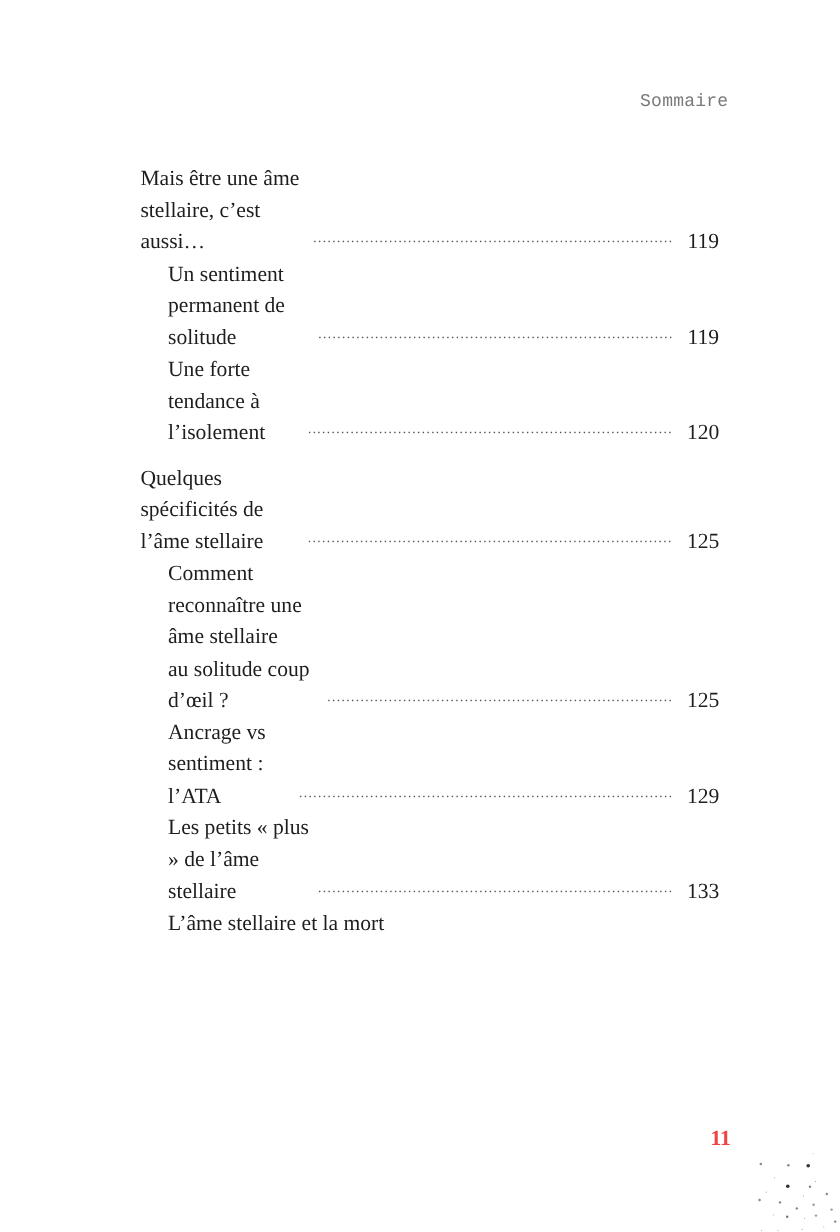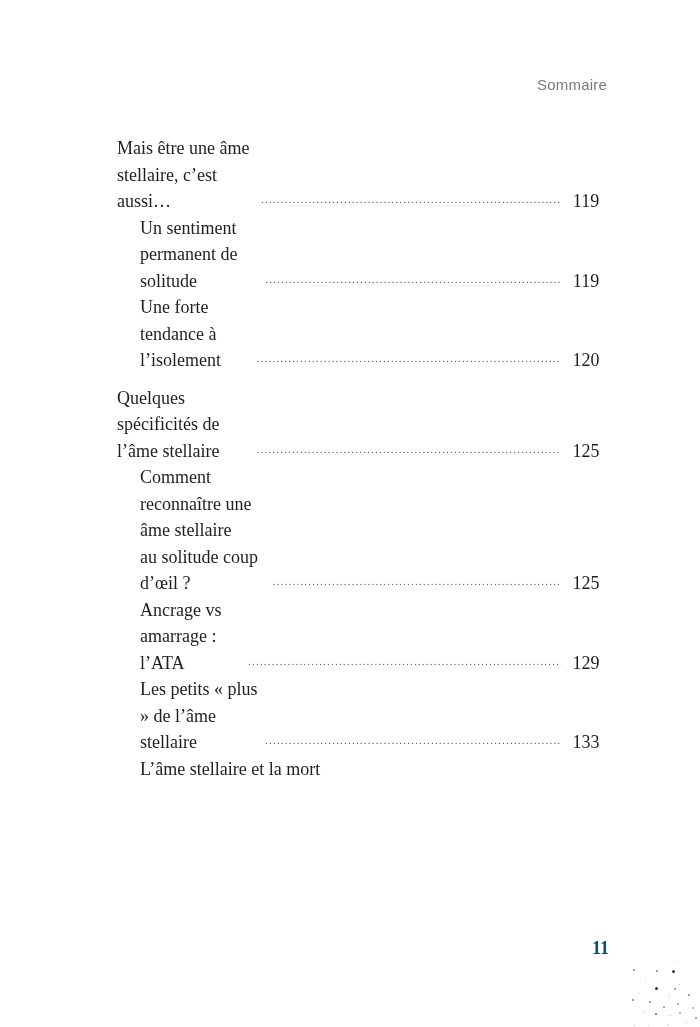--- a/index.html
+++ b/index.html
@@ -4,21 +4,21 @@
   <style>
     html, body { margin: 0; padding: 0; }
     body {
       width: 700px; height: 1027px; background: #ffffff;
       position: relative; overflow: hidden;
       font-family: "Liberation Serif", "DejaVu Serif", serif;
       color: #1e1e1e;
     }
     .running-head {
       position: absolute; top: 76px; right: 93px;
-      font-family: Liberation Sans, sans-serif;
+      font-family: Liberation Mono, monospace;
       font-size: 15px; color: #7a7a7a; font-weight: 300;
       letter-spacing: 0.2px;
     }
     .toc {
       position: absolute; left: 117px; top: 135px; width: 490px;
     }
     .section { margin-bottom: 11px; }
     .entry {
       display: flex; align-items: flex-end;
       font-size: 18px; line-height: 26.5px;
@@ -32,21 +32,21 @@
       position: relative; top: -2px;
     }
     .entry .dots::before {
       content: "..............................................................................................................................................................";
     }
     .entry .page {
       flex: 0 0 auto; width: 42px; text-align: center;
     }
     .folio {
       position: absolute; top: 938px; left: 592px;
-      font-size: 18px; font-weight: bold; color: #0c4a6e;
+      font-size: 18px; font-weight: bold; color: #ef4444;
     }
     .stars { position: absolute; left: 620px; top: 955px; width: 80px; height: 72px; }
     .star { position: absolute; border-radius: 50%; background: #333; }
   </style>
 </head>
 <body>
 
 <div class="running-head">Sommaire</div>
 
 <div class="toc">
@@ -75,21 +75,21 @@
       <span class="dots"></span>
       <span class="page">125</span>
     </div>
     <div class="entry sub">
       <span class="title">Comment reconnaître une âme stellaire
 au solitude coup d’œil ?</span>
       <span class="dots"></span>
       <span class="page">125</span>
     </div>
     <div class="entry sub">
-      <span class="title">Ancrage vs amarrage : l’ATA</span>
+      <span class="title">Ancrage vs sentiment : l’ATA</span>
       <span class="dots"></span>
       <span class="page">129</span>
     </div>
     <div class="entry sub">
       <span class="title">Les petits « plus » de l’âme stellaire</span>
       <span class="dots"></span>
       <span class="page">133</span>
     </div>
     <div class="entry sub">
       <span class="title">L’âme stellaire et la mort</span>

